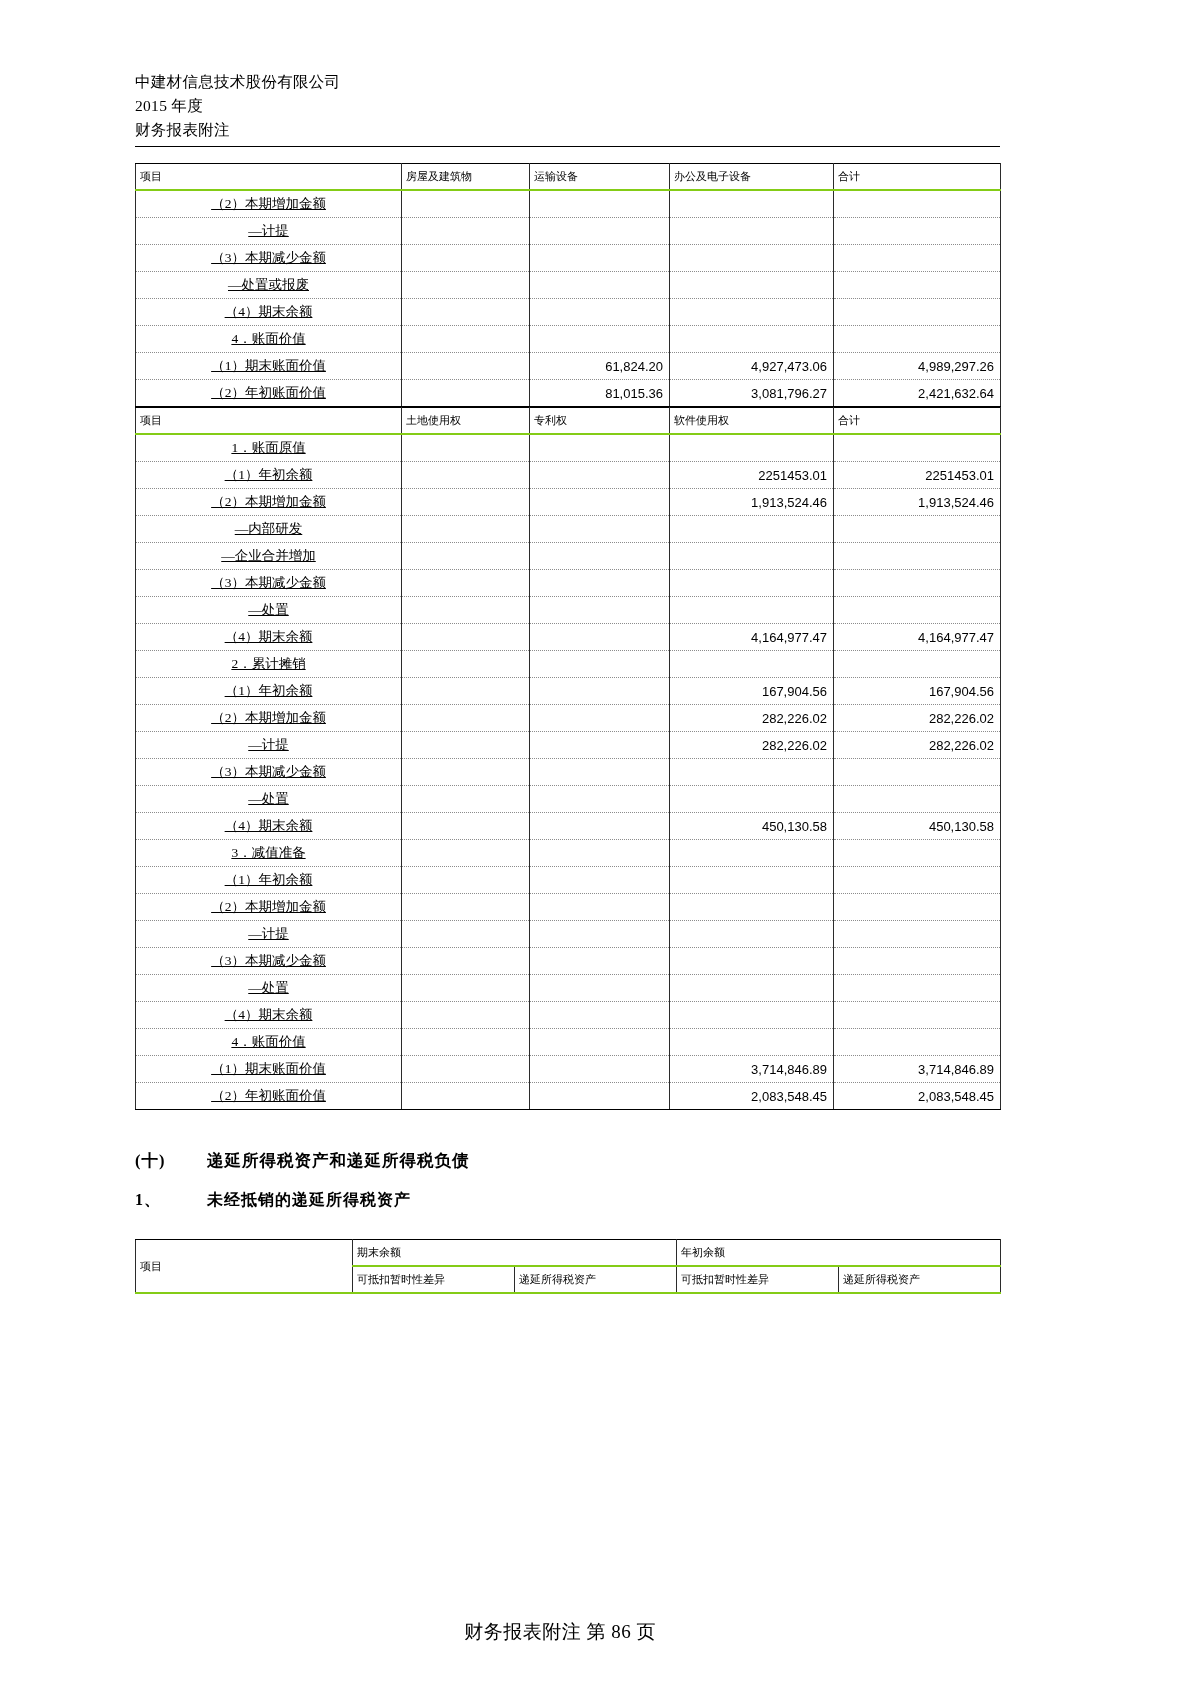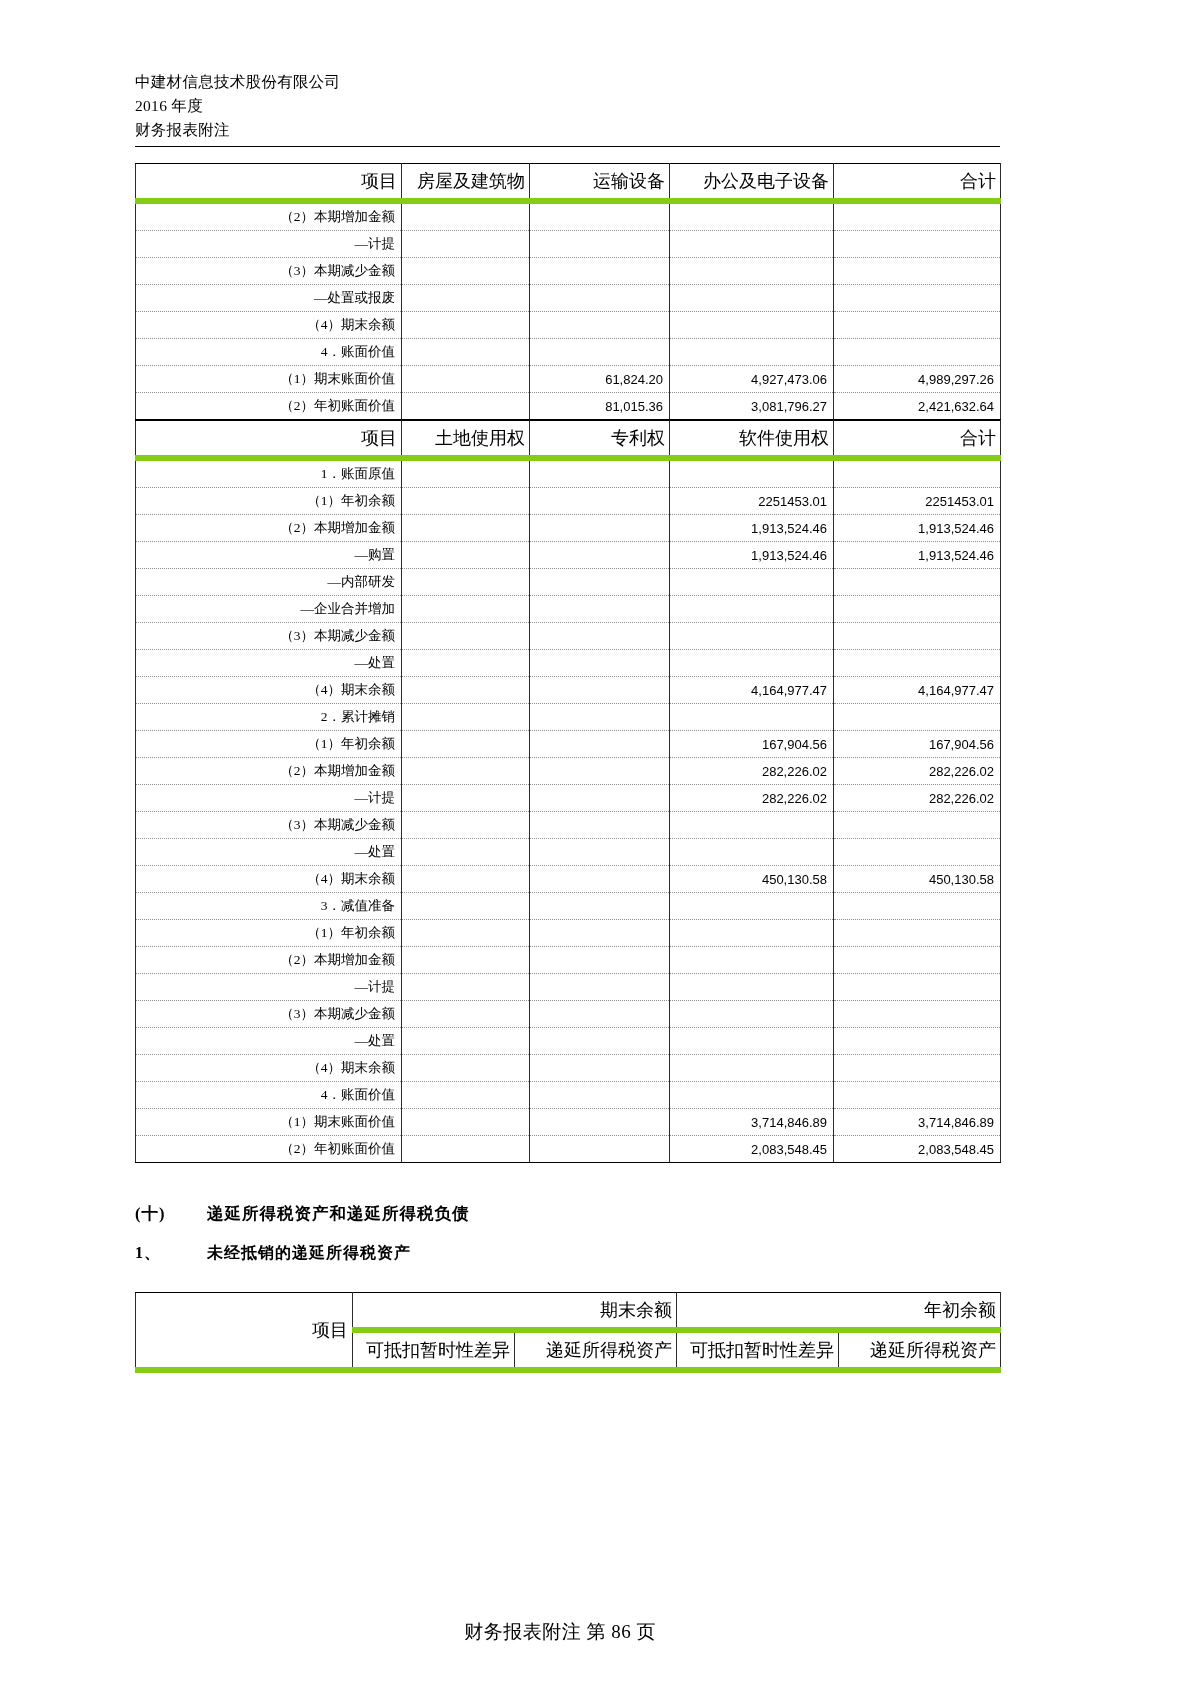--- a/index.html
+++ b/index.html
@@ -48,33 +48,33 @@
     border-left: 1px solid #2b2b2b;
     border-right: 1px solid #2b2b2b;
     border-bottom: 1px dotted #8c8c8c;
     padding: 4px 6px;
     height: 18px;
     font-weight: normal;
     vertical-align: middle;
     box-sizing: border-box;
   }
   table.fin tr.head th {
-    text-align: right;
-    border-bottom: 6px solid #84cc16;
+    text-align: left;
+    border-bottom: 2px solid #84cc16;
     border-top: 1.6px solid #000;
-    font-size: 18px;
+    font-size: 11px;
     padding: 5px 4px;
   }
   table.fin tr.head.sub th {
     border-top: 1px solid #2b2b2b;
   }
   table.fin tr:last-child td {
     border-bottom: 1.6px solid #000;
   }
-  td.item { text-align: right; padding-left: 10px; }
+  td.item { text-align: center; padding-left: 10px; text-decoration: underline; }
   td.num  { text-align: right; padding-right: 10px; font-family: "Liberation Sans", sans-serif; font-size: 13px; }
   td.blank { }
   .ind0 { padding-left: 42px; }
   .ind2 { padding-left: 80px; }
 
   
   .sec-title {
     font-size: 16.5px;
     font-weight: bold;
     margin: 36px 0 10px 0;
@@ -106,21 +106,21 @@
     letter-spacing: 0.5px;
   }
 </style>
 </head>
 <body>
 
 <div class="page">
 
   <div class="doc-header">
     <div>中建材信息技术股份有限公司</div>
-    <div>2016 年度</div>
+    <div>2015 年度</div>
     <div>财务报表附注</div>
   </div>
   <div class="header-rule"></div>
 
   <table class="fin">
     <colgroup>
       <col style="width:266px">
         <col style="width:128px">
         <col style="width:140px">
         <col style="width:164px">
@@ -229,27 +229,20 @@
           <td class="num">2251453.01</td>
         </tr>
         <tr>
           <td class="item ind0">（2）本期增加金额</td>
           <td class="blank"></td>
           <td class="blank"></td>
           <td class="num">1,913,524.46</td>
           <td class="num">1,913,524.46</td>
         </tr>
         <tr>
-          <td class="item ind2">—购置</td>
-          <td class="blank"></td>
-          <td class="blank"></td>
-          <td class="num">1,913,524.46</td>
-          <td class="num">1,913,524.46</td>
-        </tr>
-        <tr>
           <td class="item ind2">—内部研发</td>
           <td class="blank"></td>
           <td class="blank"></td>
           <td class="blank"></td>
           <td class="blank"></td>
         </tr>
         <tr>
           <td class="item ind2">—企业合并增加</td>
           <td class="blank"></td>
           <td class="blank"></td>

